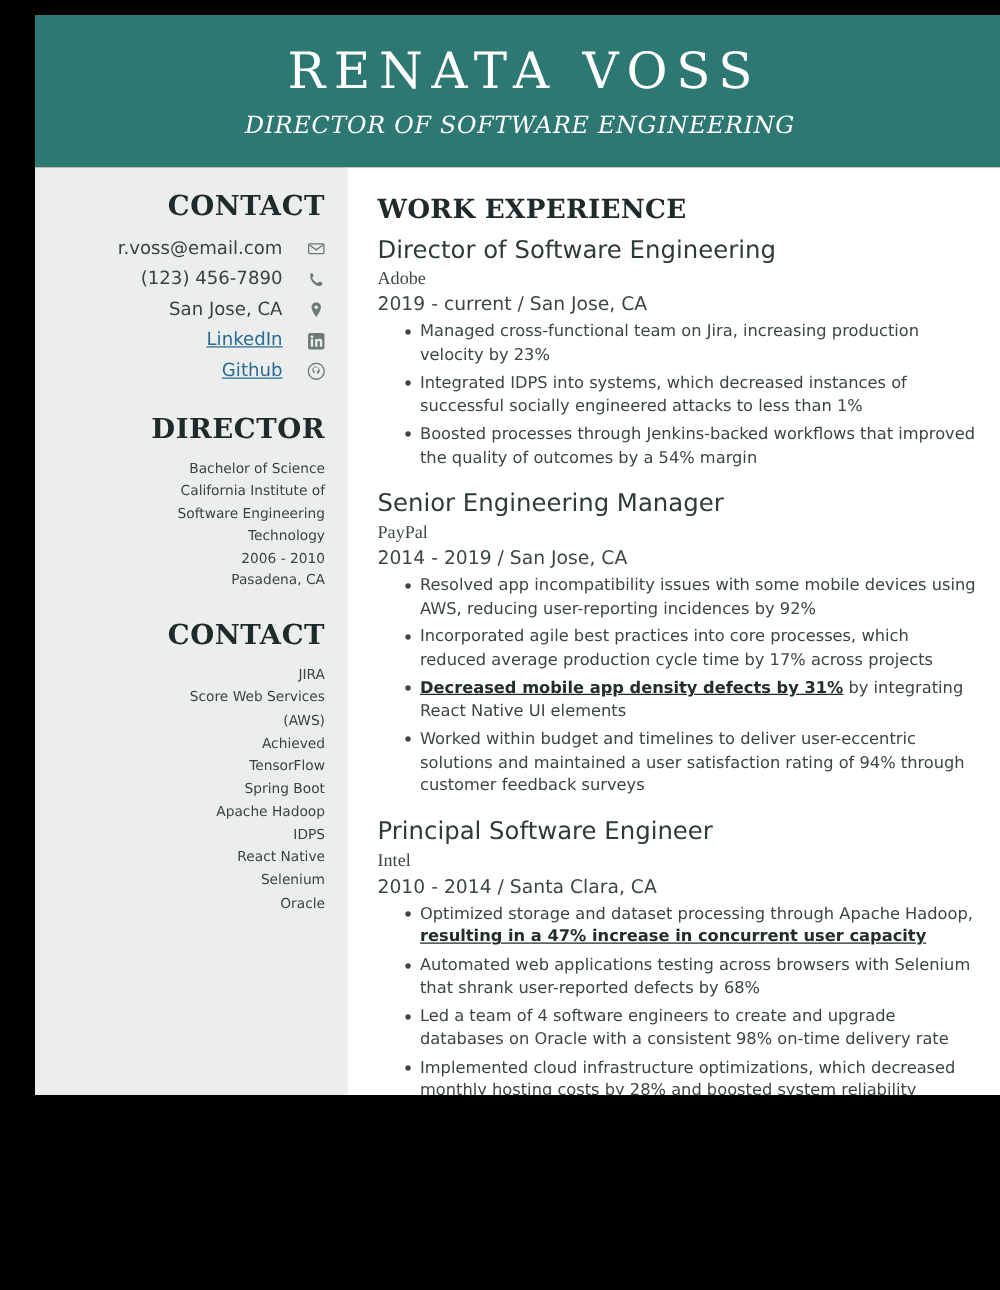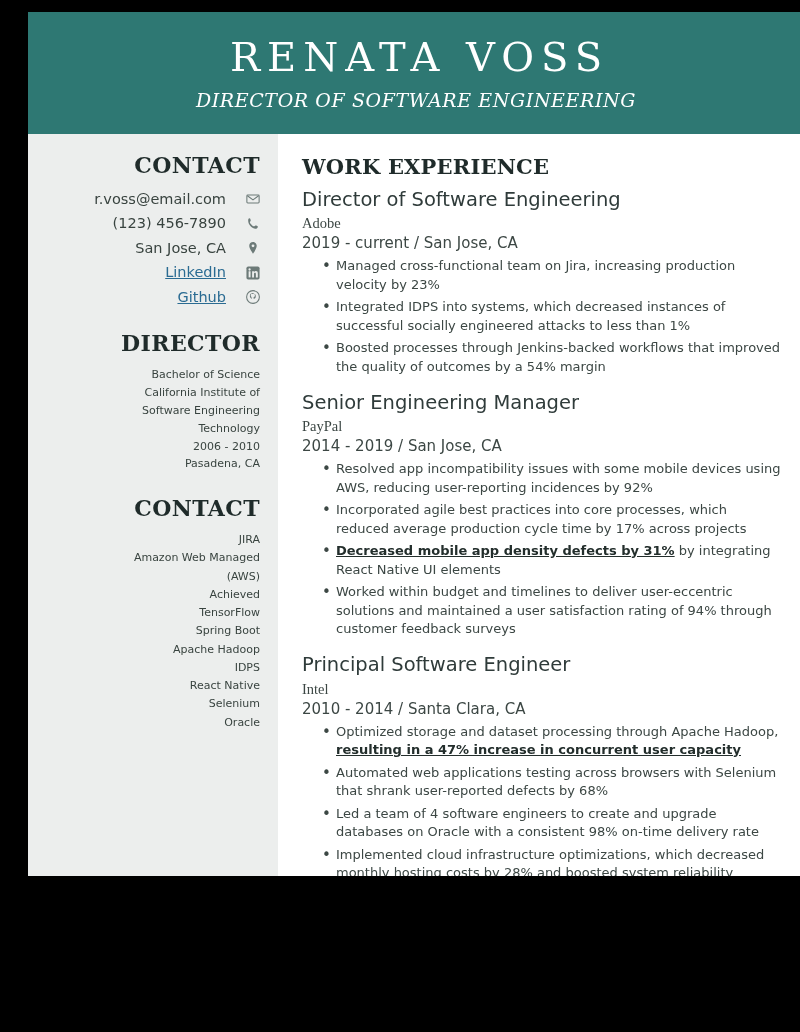--- a/index.html
+++ b/index.html
@@ -231,21 +231,21 @@
           <div class="side-line">California Institute of</div>
           <div class="side-line">Software Engineering</div>
           <div class="side-line">Technology</div>
           <div class="side-line">2006 - 2010</div>
           <div class="side-line">Pasadena, CA</div>
         </div>
 
       <div class="side-heading spaced">CONTACT</div>
       <div class="skills-list" id="skills-list">
           <div class="side-line">JIRA</div>
-          <div class="side-line">Amazon Web Managed</div>
+          <div class="side-line">Score Web Services</div>
           <div class="side-line">(AWS)</div>
           <div class="side-line">Achieved</div>
           <div class="side-line">TensorFlow</div>
           <div class="side-line">Spring Boot</div>
           <div class="side-line">Apache Hadoop</div>
           <div class="side-line">IDPS</div>
           <div class="side-line">React Native</div>
           <div class="side-line">Selenium</div>
           <div class="side-line">Oracle</div>
         </div>

